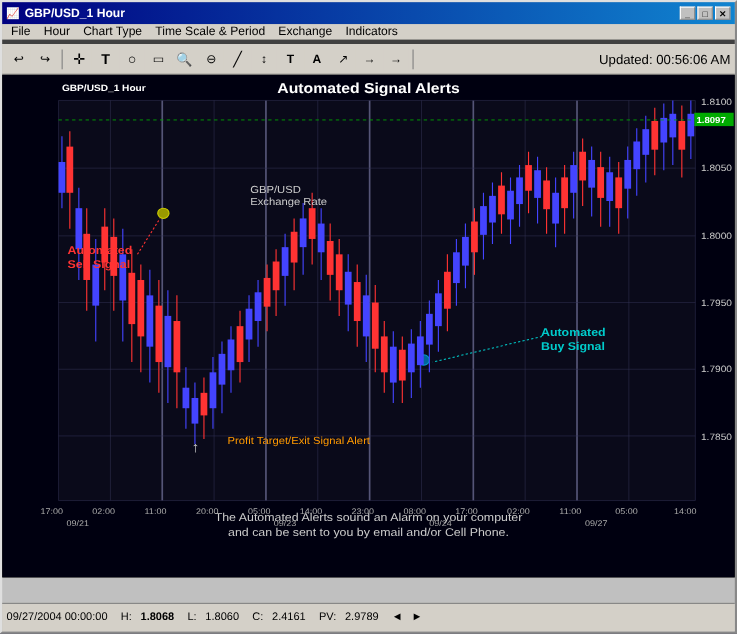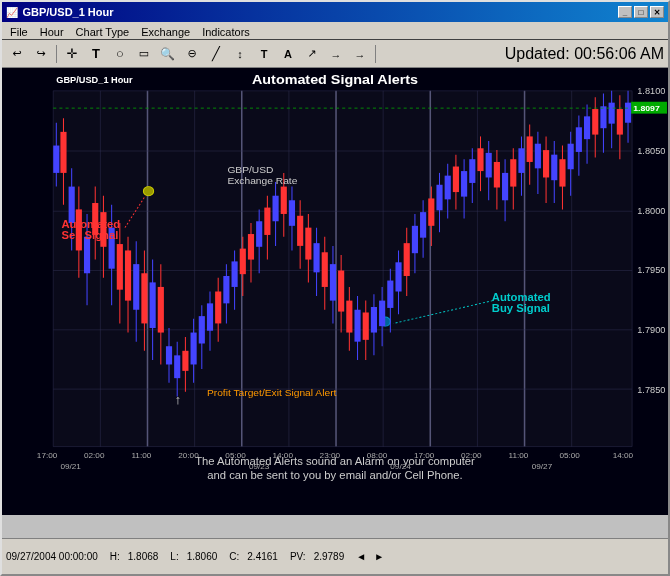--- a/index.html
+++ b/index.html
@@ -57,23 +57,23 @@
       align-items: center;
       justify-content: center;
       cursor: pointer;
       color: #000;
       font-weight: bold;
     }
 
     
     .menu-bar {
       background: #d4d0c8;
-      border-bottom: 1px solid #404040;
-      display: flex;
-      align-items: flex-end;
+      border-bottom: 4px solid #404040;
+      display: flex;
+      align-items: flex-start;
       height: 18px;
       padding: 0 2px;
       font-size: 11px;
     }
 
     .menu-item {
       padding: 1px 6px;
       cursor: pointer;
       white-space: nowrap;
     }
@@ -104,37 +104,37 @@
 
     .toolbar-separator {
       width: 1px;
       height: 18px;
       background: #808080;
       margin: 0 2px;
     }
 
     .toolbar-updated {
       margin-left: auto;
-      font-size: 16px;
+      font-size: 12px;
       color: #000;
     }
 
     
     .chart-container {
       flex: 1;
       background: #000;
       position: relative;
       overflow: hidden;
     }
 
     
     .status-bar {
       background: #d4d0c8;
       border-top: 1px solid #808080;
-      height: 36px;
+      height: 26px;
       display: flex;
       align-items: center;
       padding: 0 4px;
       font-size: 10px;
       gap: 8px;
       margin-top: 23px;
     }
   </style>
 </head>
 <body>
@@ -150,20 +150,21 @@
       <div class="tb-btn">_</div>
       <div class="tb-btn">□</div>
       <div class="tb-btn" style="background:#c0c0c0;">✕</div>
     </div>
   </div>
 
   <div class="menu-bar">
     <span class="menu-item">File</span>
     <span class="menu-item">Hour</span>
     <span class="menu-item">Chart Type</span>
+    <span class="menu-item">Time Scale &amp; Period</span>
     <span class="menu-item">Exchange</span>
     <span class="menu-item">Indicators</span>
   </div>
 
   <div class="toolbar">
     <div class="toolbar-btn">↩</div>
     <div class="toolbar-btn">↪</div>
     <div class="toolbar-separator"></div>
     <div class="toolbar-btn" style="font-size:13px;">✛</div>
     <div class="toolbar-btn" style="font-weight:bold; font-size:13px;">T</div>
@@ -481,21 +482,21 @@
       <text x="389" y="440" fill="#aaaaaa" font-size="8" font-family="Arial" text-anchor="middle">09/24</text>
       <text x="527" y="440" fill="#aaaaaa" font-size="8" font-family="Arial" text-anchor="middle">09/27</text>
 
       <line x1="50" y1="44" x2="614" y2="44" stroke="#00aa00" stroke-width="0.8" stroke-dasharray="3,3"></line>
     </svg>
   </div>
 
   <div class="status-bar">
     <span style="margin-right:4px;">09/27/2004 00:00:00</span>
     <span>H:</span>
-    <span style="margin-right:4px;">1.8068</span>
+    <span style="margin-right:4px;font-weight:bold;">1.8068</span>
     <span>L:</span>
     <span style="margin-right:4px;">1.8060</span>
     <span>C:</span>
     <span style="margin-right:4px;">2.4161</span>
     <span>PV:</span>
     <span>2.9789</span>
     <span style="margin-left:4px; cursor:pointer;">◄</span>
     <span style="cursor:pointer;">►</span>
   </div>
 

